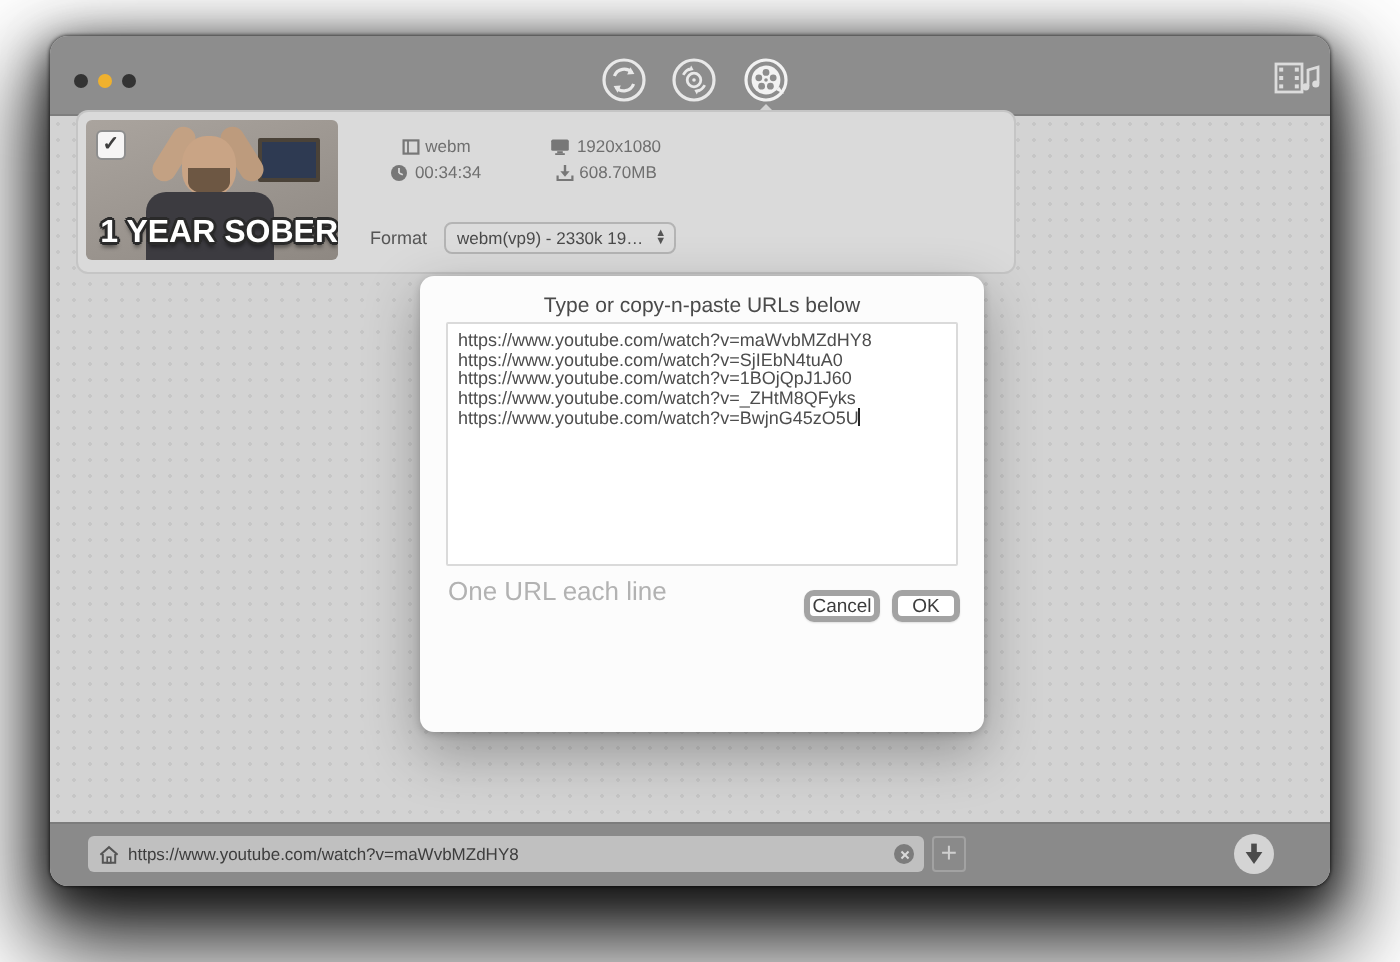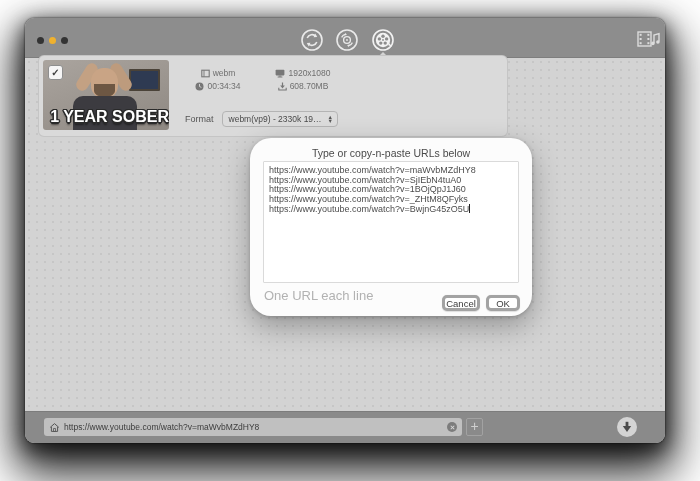--- a/index.html
+++ b/index.html
@@ -68,22 +68,22 @@
   .format-row{margin-top:20px;display:flex;align-items:center;}
   .format-label{font-size:9px;color:#555555;margin-right:8px;}
   .format-select{
     display:flex;align-items:center;height:14px;padding:0 4px 0 6px;
     background:#dcdcdc;border:1px solid #b4b4b4;border-radius:4px;
     font-size:8.5px;color:#4a4a4a;white-space:pre;
   }
   .format-select .stepper{margin-left:6px;display:flex;flex-direction:column;line-height:4px;font-size:5.5px;color:#555;}
   
   .dialog{
-    position:absolute;left:185px;top:120px;width:282px;height:178px;background:#fcfcfc;
-    border-radius:21px;box-shadow:0 10px 28px rgba(0,0,0,0.3),0 1px 4px rgba(0,0,0,0.2);margin-left:40px;
+    position:absolute;left:185px;top:120px;width:282px;height:228px;background:#fcfcfc;
+    border-radius:7px;box-shadow:0 10px 28px rgba(0,0,0,0.3),0 1px 4px rgba(0,0,0,0.2);
   }
   .dialog-title{margin-top:9px;text-align:center;font-size:10.5px;color:#4a4a4a;}
   .urlbox{
     position:absolute;left:13px;top:23px;width:256px;height:122px;
     background:#ffffff;border:1px solid #dadada;border-radius:1px;
     padding:4px 5px;box-sizing:border-box;
     font-size:9px;line-height:9.6px;color:#4d4d4d;overflow:hidden;
   }
   .urlbox .urls-text{white-space:pre-line;}
   .caret{display:inline-block;width:1px;height:9px;background:#222;vertical-align:-1px;}

